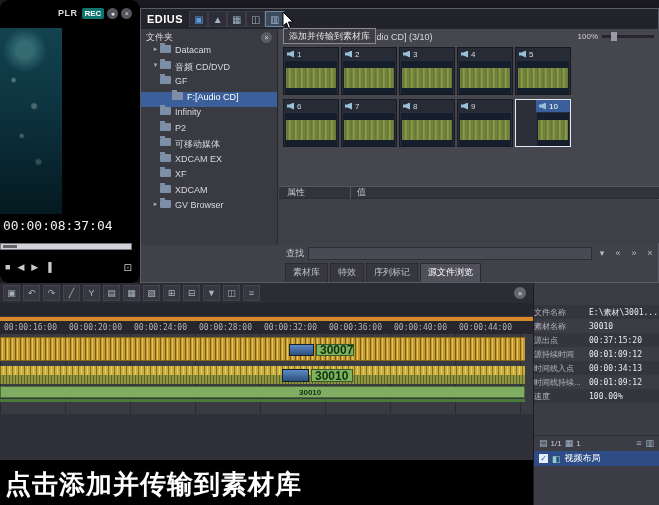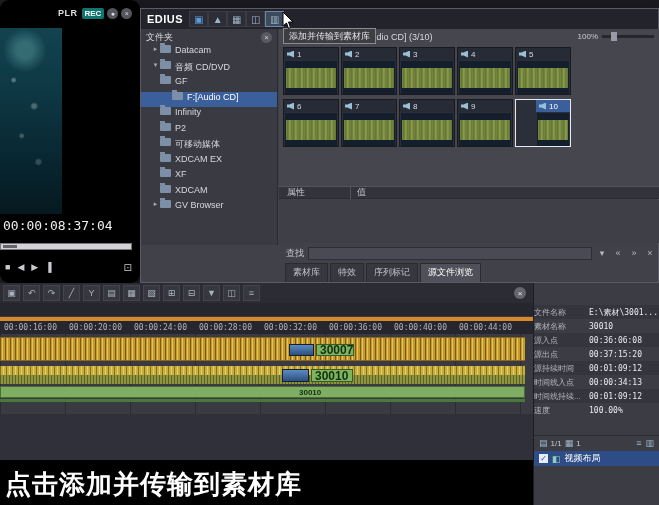--- a/index.html
+++ b/index.html
@@ -437,24 +437,20 @@
     <div class="info-rows">
       <div class="info-row">
           <span class="info-label">文件名称</span>
           <span class="info-value">E:\素材\3001...</span>
         </div>
       <div class="info-row">
           <span class="info-label">素材名称</span>
           <span class="info-value">30010</span>
         </div>
       <div class="info-row">
-          <span class="info-label">源入点</span>
-          <span class="info-value">00:36:06:08</span>
-        </div>
-      <div class="info-row">
           <span class="info-label">源出点</span>
           <span class="info-value">00:37:15:20</span>
         </div>
       <div class="info-row">
           <span class="info-label">源持续时间</span>
           <span class="info-value">00:01:09:12</span>
         </div>
       <div class="info-row">
           <span class="info-label">时间线入点</span>
           <span class="info-value">00:00:34:13</span>

